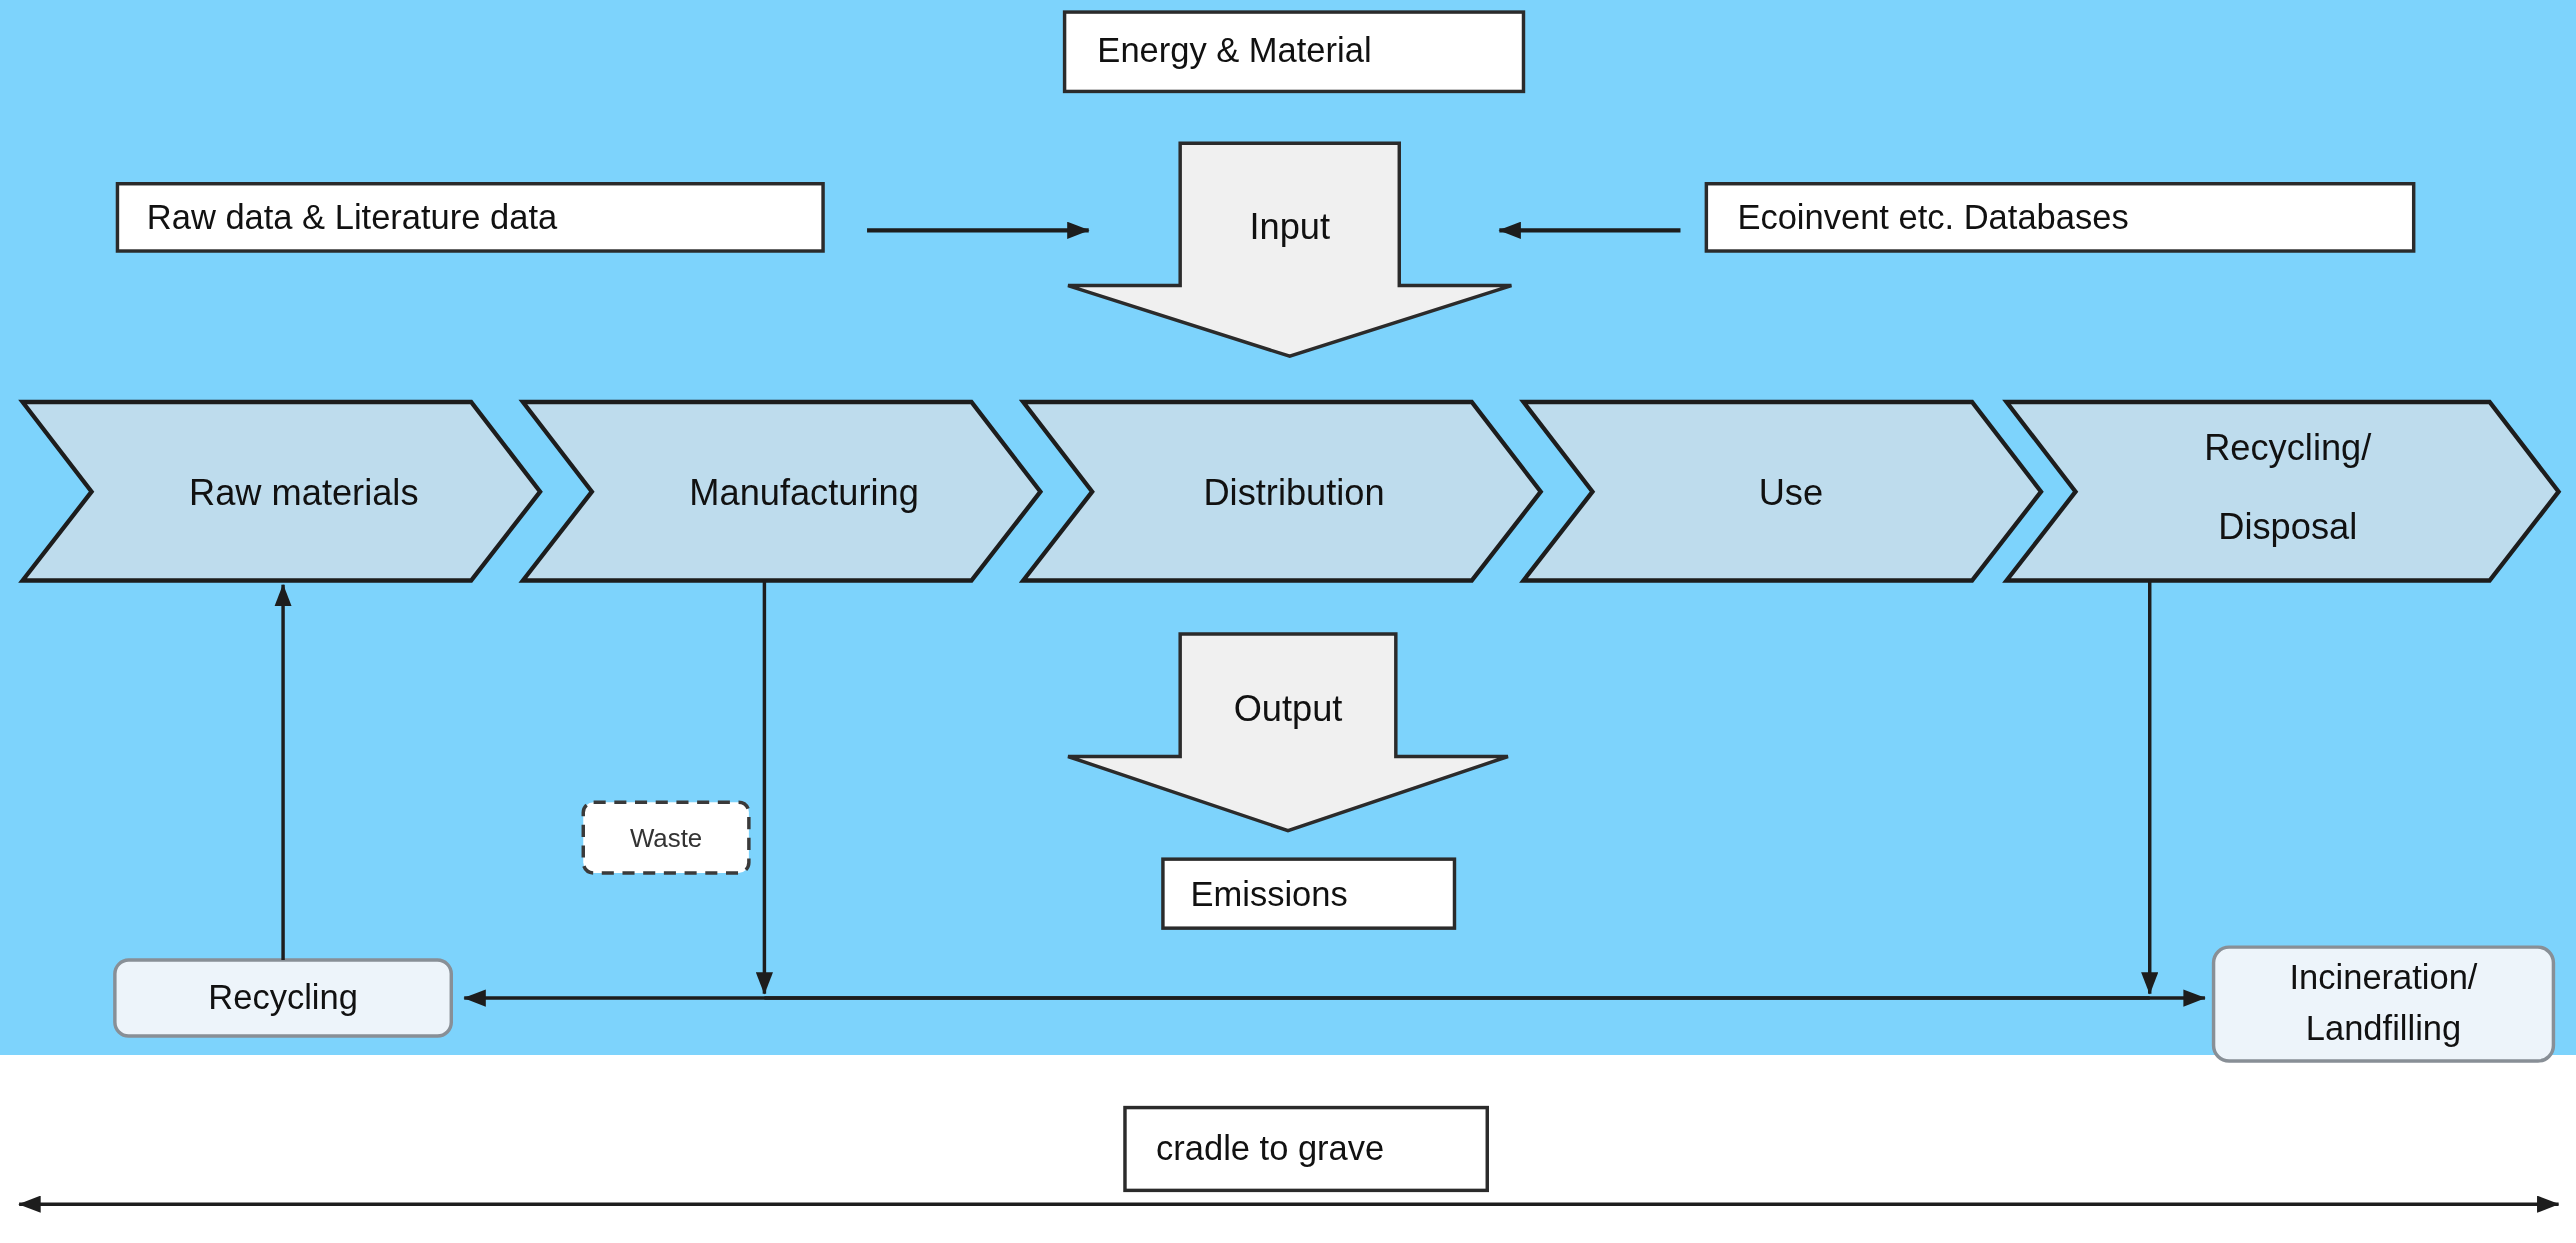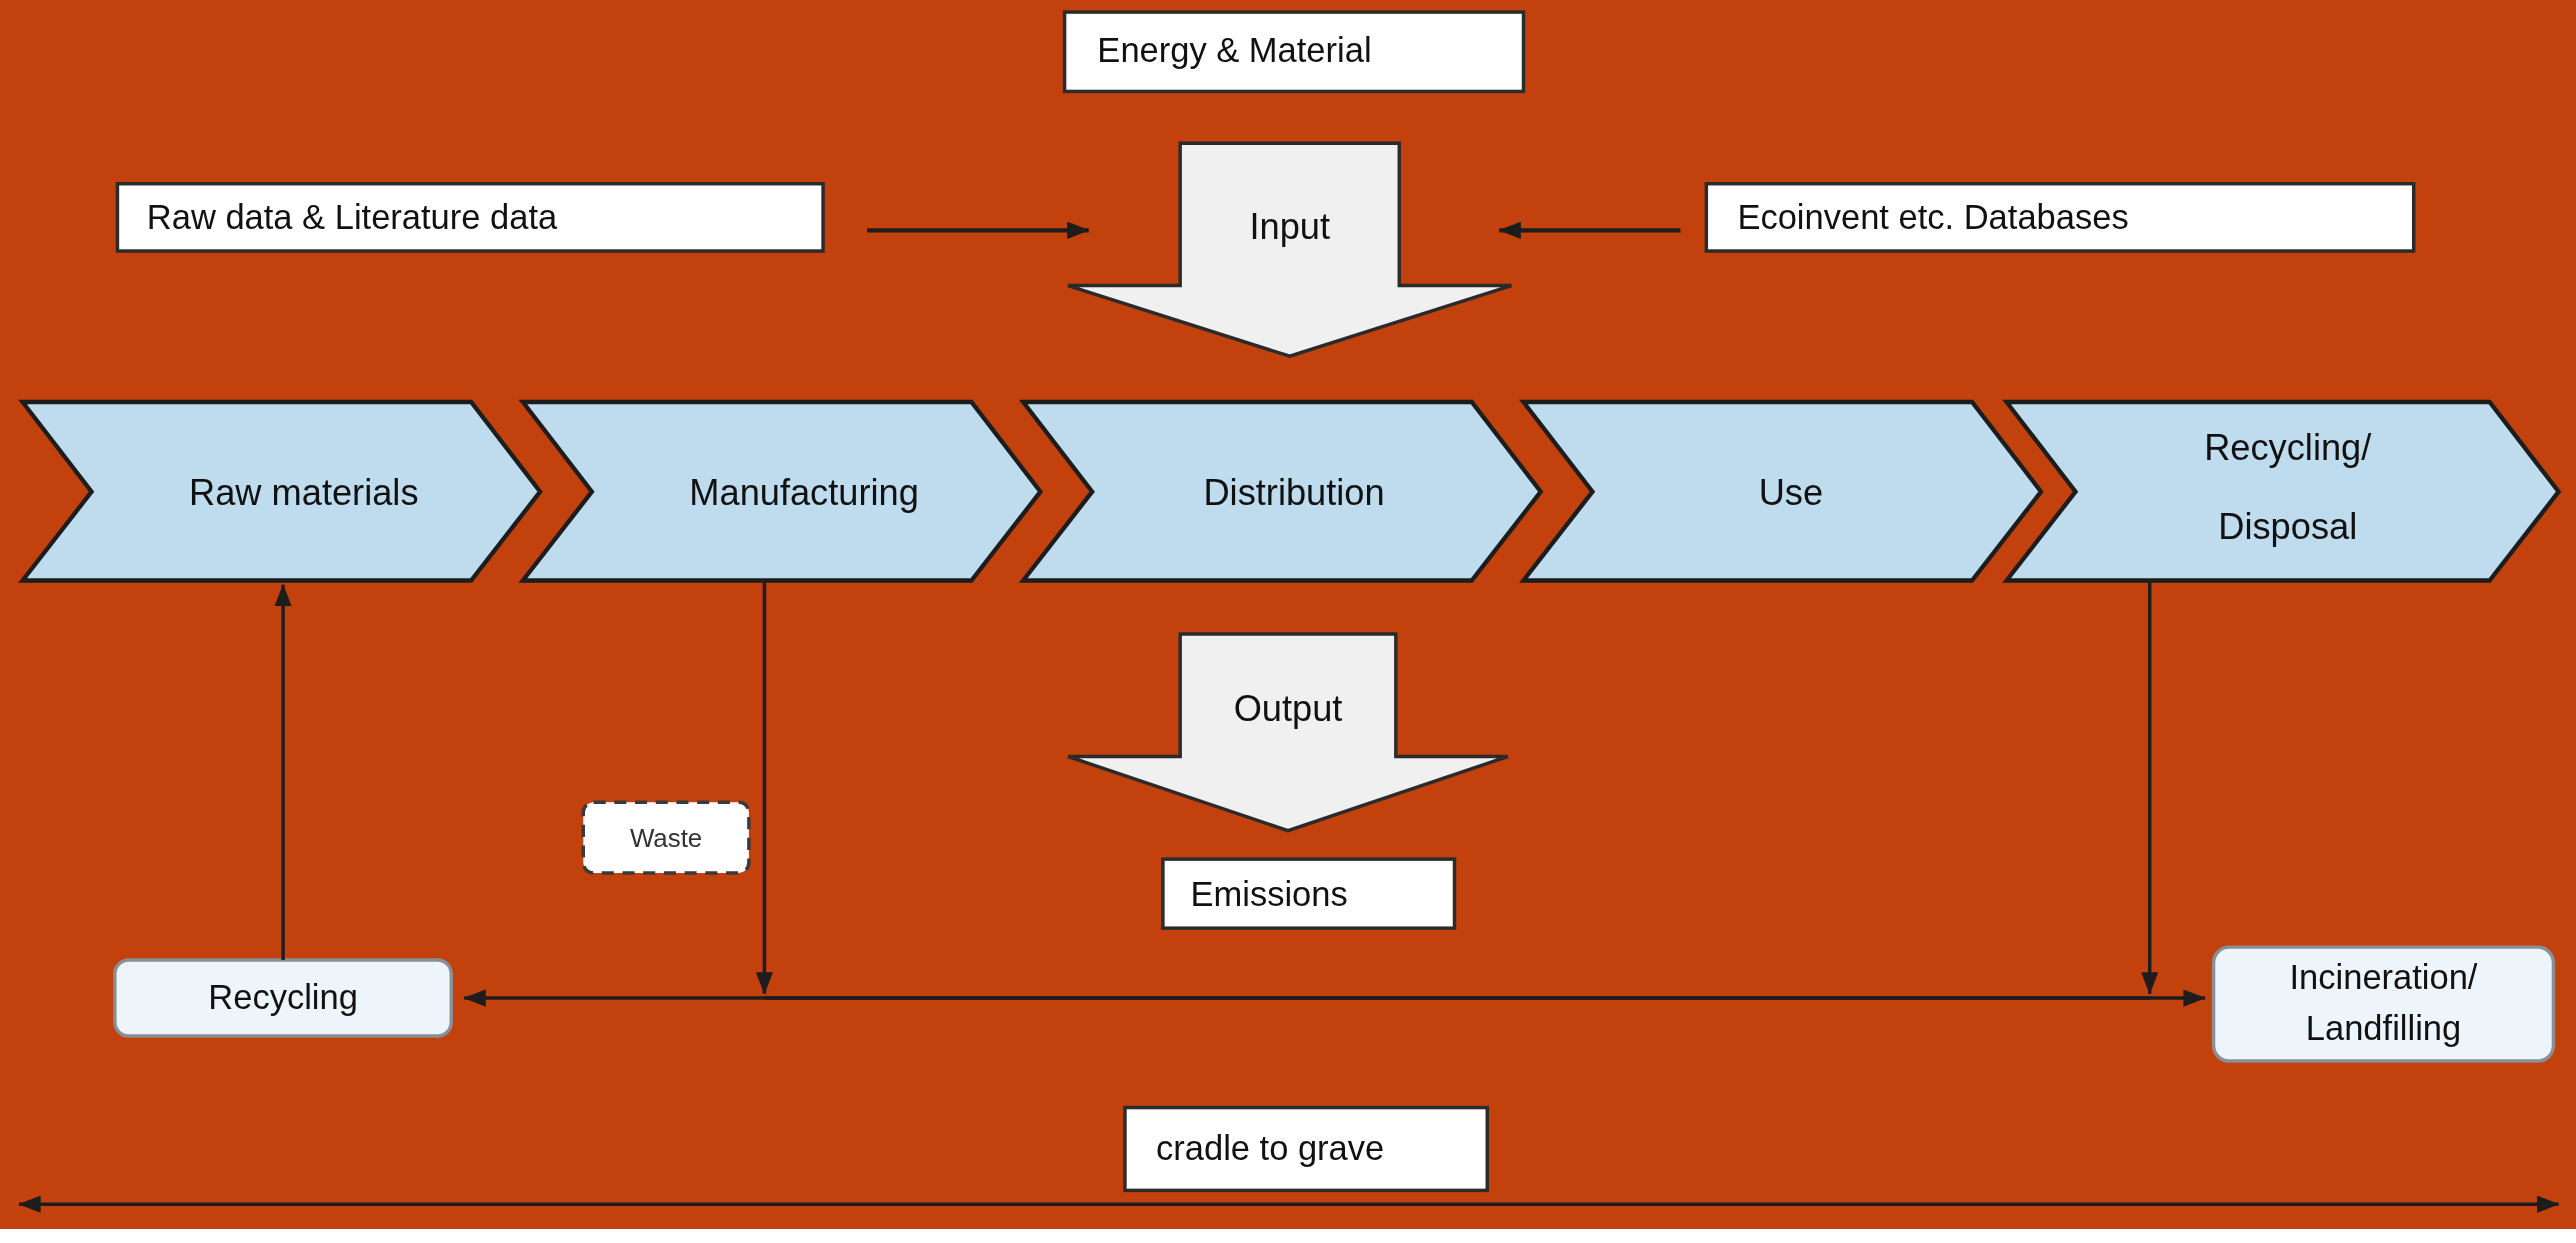--- a/index.html
+++ b/index.html
@@ -9,22 +9,22 @@
   }
   body {
     width: 2576px;
     height: 1243px;
     font-family: "Liberation Sans", sans-serif;
     overflow: hidden;
   }
   #diagram-root {
     position: relative;
     width: 2576px;
-    height: 1229px;
-    background: #c2410c;
+    height: 1055px;
+    background: #7dd3fc;
   }
   svg.layer {
     position: absolute;
     top: 0;
     left: 0;
     width: 2576px;
     height: 1243px;
   }
   .box-text {
     font-family: "Liberation Sans", sans-serif;

